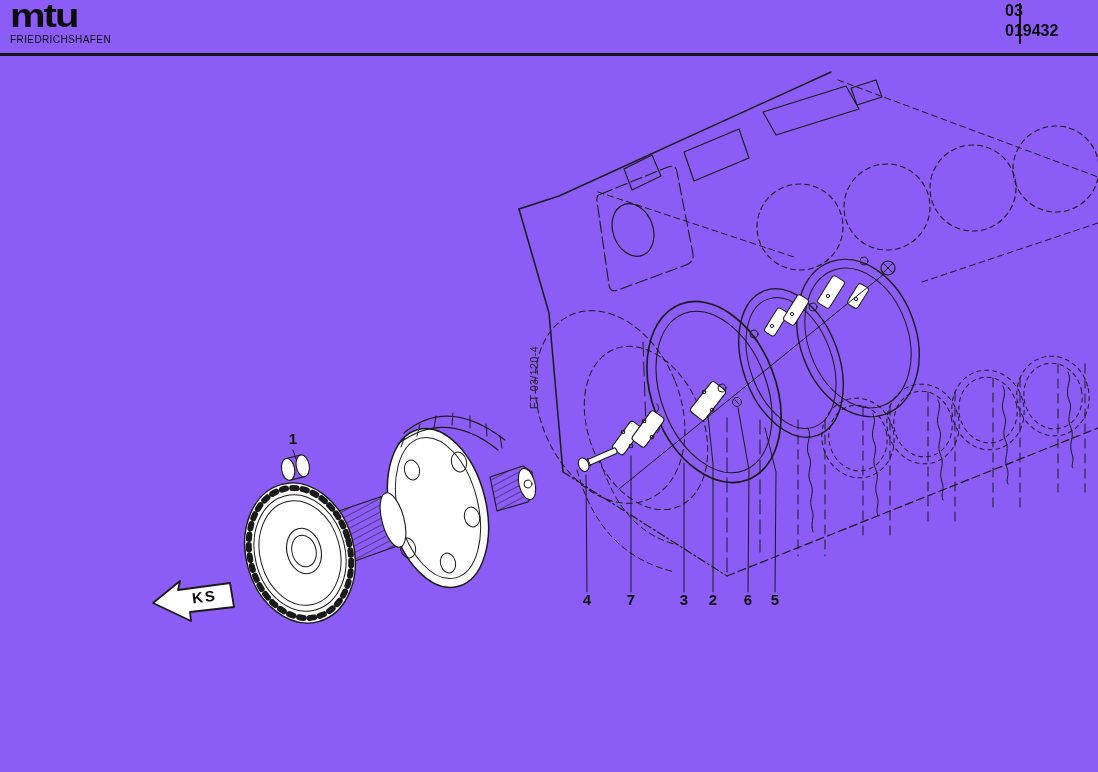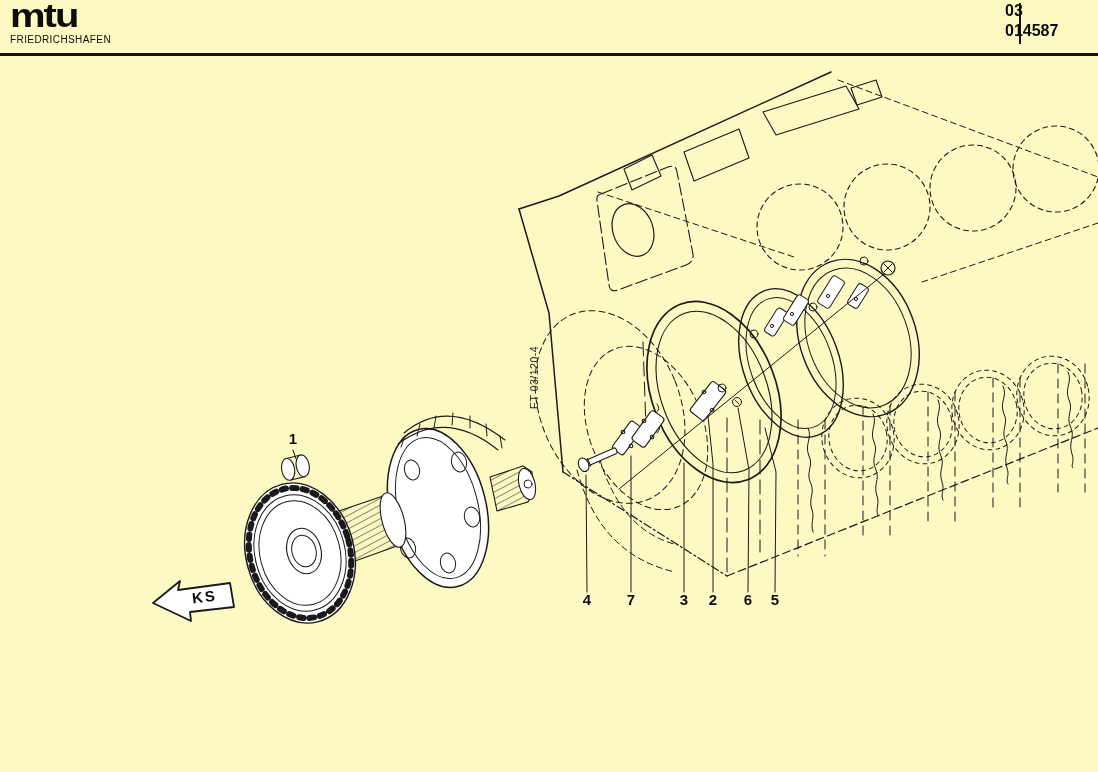--- a/index.html
+++ b/index.html
@@ -1,16 +1,16 @@
 <!DOCTYPE html>
 <html><head>
 <meta charset="utf-8">
 <style>
   html,body{margin:0;padding:0;background:#fff;}
-  .page{position:relative;width:1098px;height:772px;background:#fef9c3;overflow:hidden;
+  .page{position:relative;width:1098px;height:772px;background:#8b5cf6;overflow:hidden;
         font-family:"Liberation Sans",sans-serif;color:#111;}
   
   .hdr-logo{position:absolute;left:10px;top:2px;}
   .hdr-logo .logo-main{font-size:40px;font-weight:900;letter-spacing:-2px;line-height:34px;
         transform:scaleY(.82);transform-origin:left top;color:#0d0d0d;}
   .hdr-logo .logo-sub{font-size:10px;font-weight:400;letter-spacing:.4px;margin-top:-2px;color:#0d0d0d;}
   .hdr-vline{position:absolute;left:1019px;top:3px;width:2px;height:41px;background:#141414;}
   .hdr-codes{position:absolute;left:1005px;top:1px;font-size:16px;font-weight:700;line-height:20px;color:#0d0d0d;}
   .hdr-rule{position:absolute;left:0;top:53px;width:1098px;height:3px;background:#141414;}
   svg{position:absolute;left:0;top:0;}
@@ -24,21 +24,21 @@
 
 <div class="page">
 
   <div class="hdr-logo">
     <div class="logo-main">mtu</div>
     <div class="logo-sub">FRIEDRICHSHAFEN</div>
   </div>
   <div class="hdr-vline"></div>
   <div class="hdr-codes">
     <div>03</div>
-    <div>014587</div>
+    <div>019432</div>
   </div>
   <div class="hdr-rule"></div>
 
   <svg width="1098" height="772" viewBox="0 0 1098 772">
     <defs>
       <pattern id="hatch" patternUnits="userSpaceOnUse" width="6" height="6" patternTransform="rotate(62)">
         <line x1="0" y1="0" x2="0" y2="6" stroke="#1a1a1a" stroke-width="1"></line>
       </pattern>
     </defs>
 

